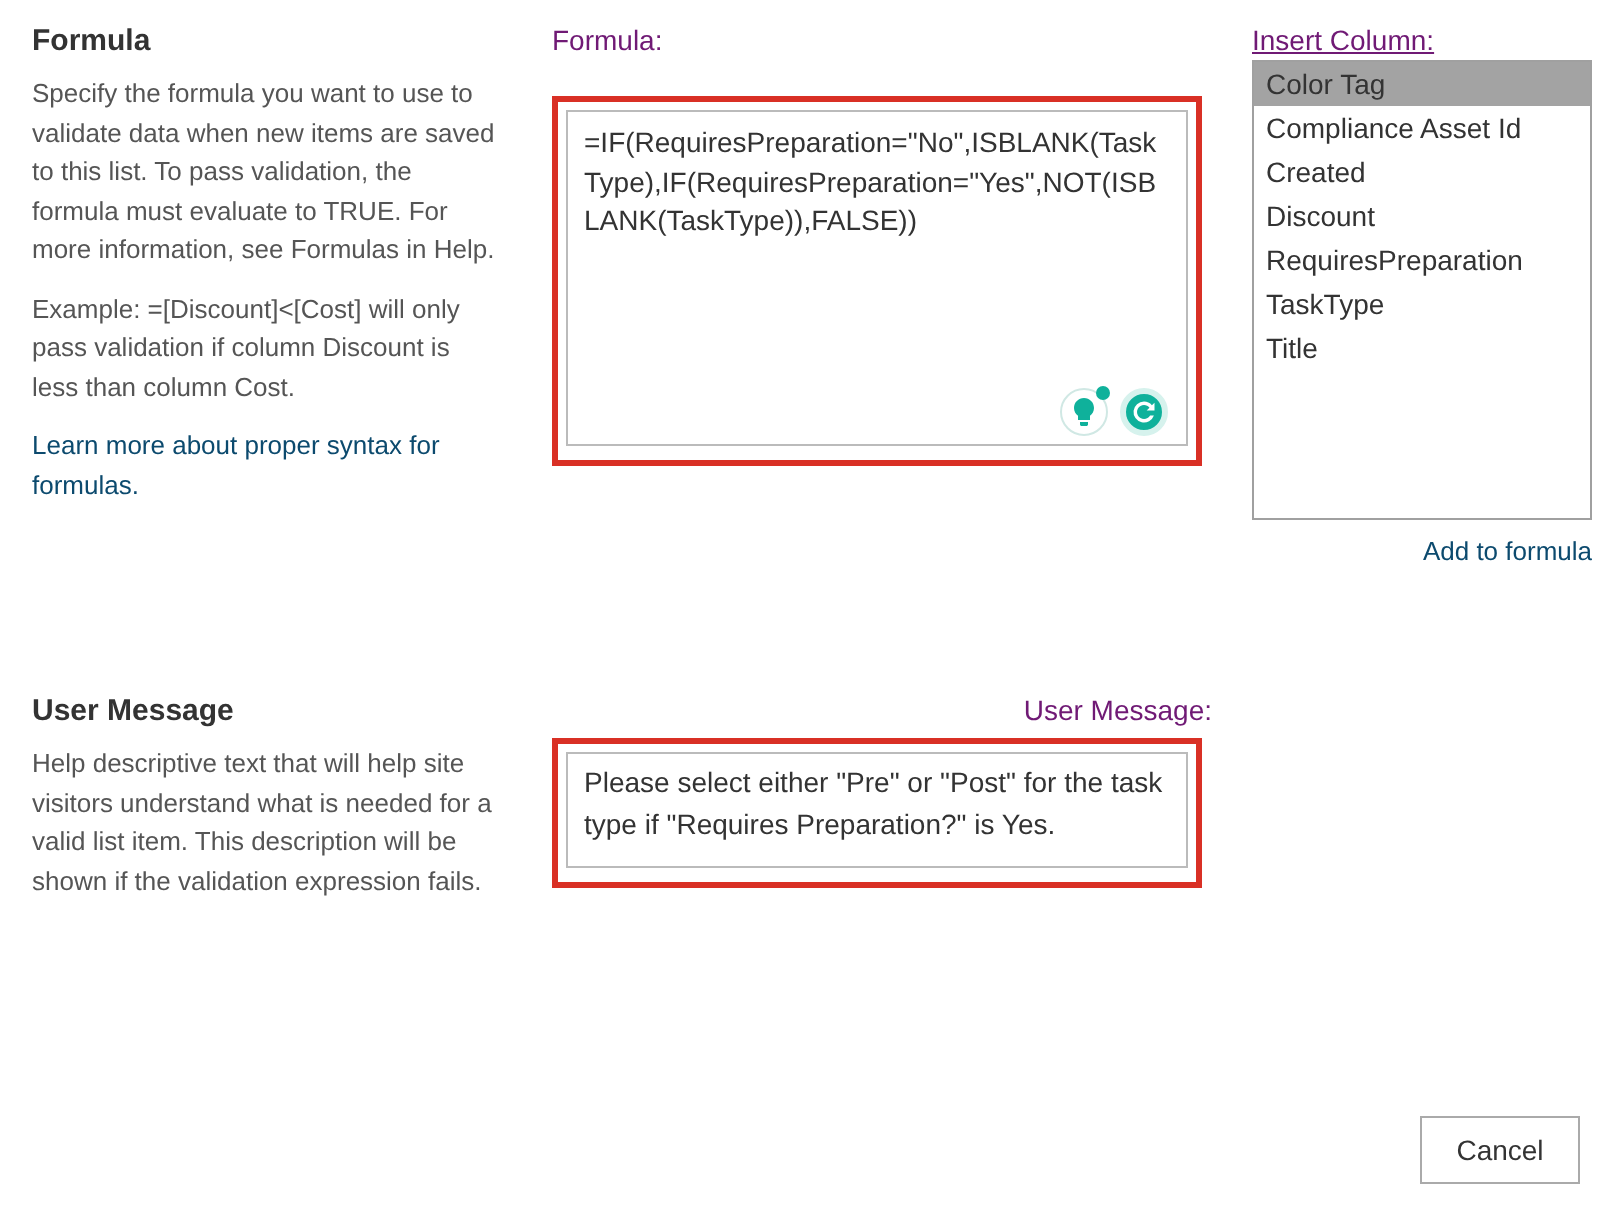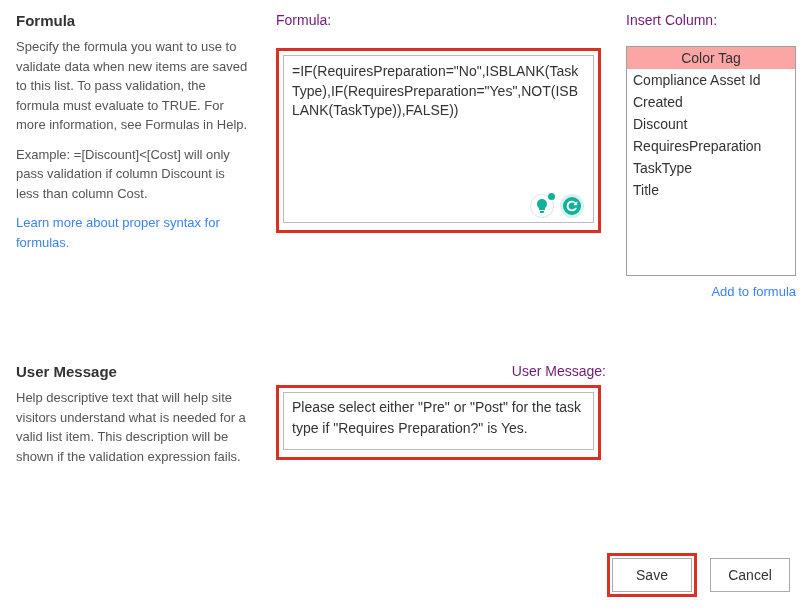--- a/index.html
+++ b/index.html
@@ -29,21 +29,21 @@
       font-weight: 700;
       margin-bottom: 8px;
     }
     .section-desc {
       color: #555;
       font-size: 13px;
       line-height: 1.5;
     }
     .section-desc p { margin-bottom: 10px; }
     .link {
-      color: #3b82f6;
+      color: #0c4a6e;
       text-decoration: none;
       cursor: pointer;
     }
     .mid-col {
       flex: 1;
       min-width: 0;
     }
     .field-label {
       font-size: 14px;
       color: #701a75;
@@ -113,22 +113,21 @@
       margin-top: 2px;
     }
     .listbox-item {
       padding: 3px 6px;
       font-size: 14px;
       color: #333;
       cursor: default;
       user-select: none;
     }
     .listbox-item.selected {
-      background: #fca5a5;
-      text-align: center;
+      background: #a3a3a3;
     }
     .add-to-formula {
       text-align: right;
       margin-top: 8px;
     }
     
     .usermsg-row { margin-top: 64px; }
     .usermsg-wrap {
       border: 3px solid #d93025;
       padding: 4px;
@@ -200,21 +199,21 @@
         <span class="g-badge main">
           <svg width="14" height="14" viewBox="0 0 24 24">
               <path fill="#fff" d="M12 3a9 9 0 1 0 8.5 12h-3.3A6 6 0 1 1 12 6c1.9 0 3.6.9 4.7 2.3l-2.4 2.4H21V4l-2.2 2.2A9 9 0 0 0 12 3z"></path>
             </svg>
         </span>
       </div>
     </div>
   </div>
 
   <div class="right-col">
-    <span class="field-label" style="margin-bottom:18px;">Insert Column:</span>
+    <span class="field-label" style="margin-bottom:2px;text-decoration:underline;">Insert Column:</span>
     <div class="listbox" id="column-listbox">
         <div class="listbox-item selected">Color Tag</div>
         <div class="listbox-item">Compliance Asset Id</div>
         <div class="listbox-item">Created</div>
         <div class="listbox-item">Discount</div>
         <div class="listbox-item">RequiresPreparation</div>
         <div class="listbox-item">TaskType</div>
         <div class="listbox-item">Title</div>
       </div>
     <div class="add-to-formula">
@@ -234,15 +233,14 @@
   <div class="mid-col">
     <span class="field-label" style="margin-bottom:6px;text-align:right;">User Message:</span>
     <div class="usermsg-wrap">
       <textarea class="usermsg-textarea" style="">Please select either "Pre" or "Post" for the task type if "Requires Preparation?" is Yes.</textarea>
     </div>
   </div>
   <div class="right-col"></div>
 </div>
 
 <div class="button-row">
-  <button class="btn btn-highlight">Save</button>
   <button class="btn">Cancel</button>
 </div>
 
 </body></html>

